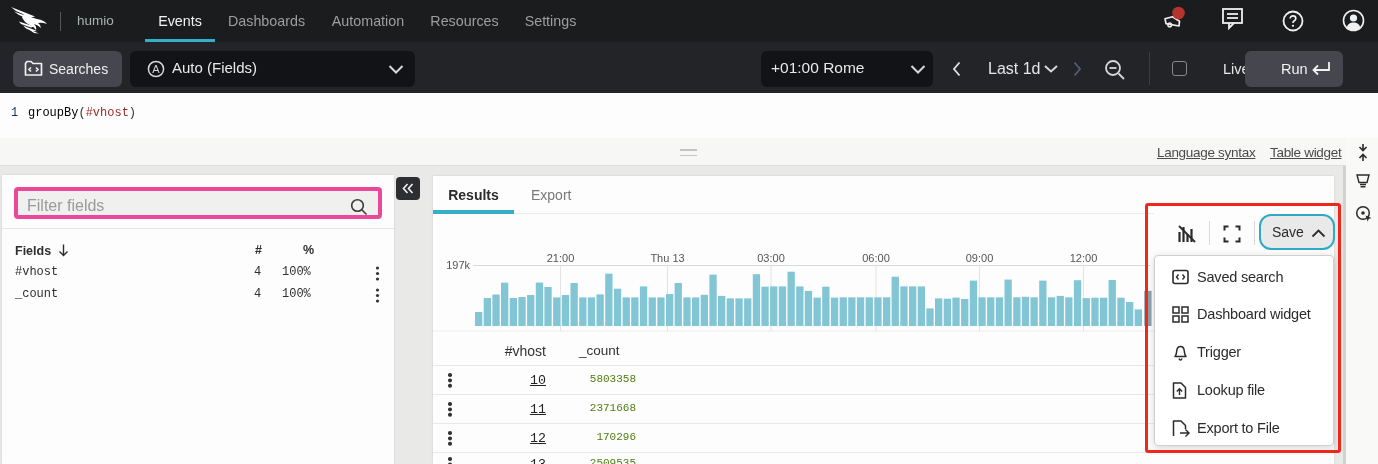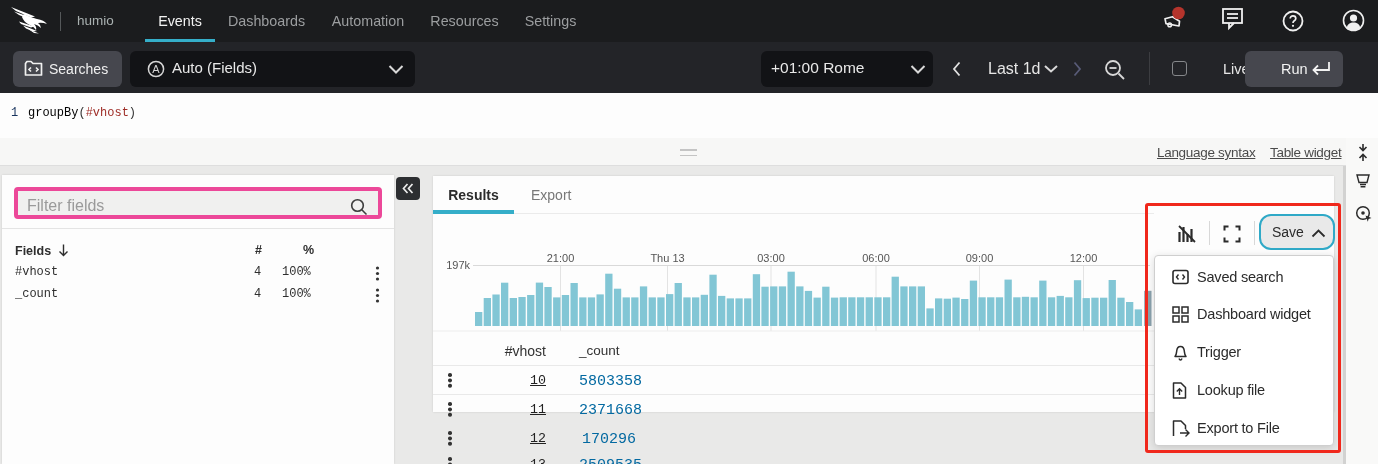--- a/index.html
+++ b/index.html
@@ -50,29 +50,29 @@
 
 
 #leftcard { position:absolute; left:2px; top:175px; width:392px; height:289px; background:#fdfdfd; box-shadow:0 0 2px rgba(0,0,0,.12); }
 #filterwrap { position:absolute; left:0; top:0; width:392px; height:54px; border-bottom:1px solid #e4e4e4; }
 #filterinput { position:absolute; left:12px; top:12px; width:368px; height:32px; background:#f0f0ef; border:4px solid #ec4899; border-radius:4px; }
 #filterinput span { position:absolute; left:9px; top:6px; color:#9a9a9a; font-size:16px; }
 #collapsebtn { position:absolute; left:396px; top:177px; width:24px; height:23px; background:#2c2e31; border-radius:4px; color:#ececec; text-align:center; line-height:20px; font-size:15px; letter-spacing:-1px; font-weight:bold; }
 .fieldshdr { position:absolute; font-size:12.5px; color:#2e2e2e; font-weight:bold; }
 .fmono { font-family:"Liberation Mono",monospace; font-size:12px; color:#2e2e2e; }
 
-#rescard { position:absolute; left:433px; top:176px; width:901px; height:236px; background:#fdfdfd; box-shadow:0 0 2px rgba(0,0,0,.12); }
+#rescard { position:absolute; left:433px; top:176px; width:901px; height:288px; background:#fdfdfd; box-shadow:0 0 2px rgba(0,0,0,.12); }
 #tabrow { position:absolute; left:0; top:0; width:901px; height:38px; border-bottom:1px solid #ebebeb; }
 #tab-results { position:absolute; left:0; top:0; width:81px; height:38px; text-align:center; line-height:38px; font-weight:bold; font-size:14px; color:#2b2b2b; border-bottom:4px solid #35aec9; }
 #tab-events { position:absolute; left:98px; top:0; height:38px; line-height:38px; font-size:14px; color:#787878; }
 
 
 .trow { position:absolute; left:0; width:901px; border-bottom:1px solid #e9e9e9; }
 .vlink { position:absolute; left:63px; width:50px; text-align:right; font-family:"Liberation Mono",monospace; font-size:13.3px; color:#222; text-decoration:underline; }
-.cnum { position:absolute; left:146px; width:57px; text-align:right; font-family:"Liberation Mono",monospace; font-size:15px; color:#0369a1; }
+.cnum { position:absolute; left:146px; width:57px; text-align:right; font-family:"Liberation Mono",monospace; font-size:11px; color:#4d7c0f; }
 .dots { position:absolute; left:15px; width:3.6px; height:3.6px; background:#333; border-radius:50%; box-shadow:0 5.4px 0 #333, 0 10.8px 0 #333; }
 
 
 #iconstrip { position:absolute; left:1346px; top:138px; width:32px; height:326px; background:#f9f9f8; }
 #stripedge { position:absolute; left:1343px; top:166px; width:3px; height:298px; background:#d2d2d1; }
 
 
 #saverow { position:absolute; left:1154px; top:208px; width:180px; height:47px; background:#fdfdfd; }
 #btn-save { position:absolute; left:1259px; top:214px; width:76px; height:36px; background:#e9e9e9; border:2.5px solid #2fa9c7; border-radius:12px; font-size:14px; color:#2b2b2b; }
 #btn-save span { position:absolute; left:11px; top:8px; }

